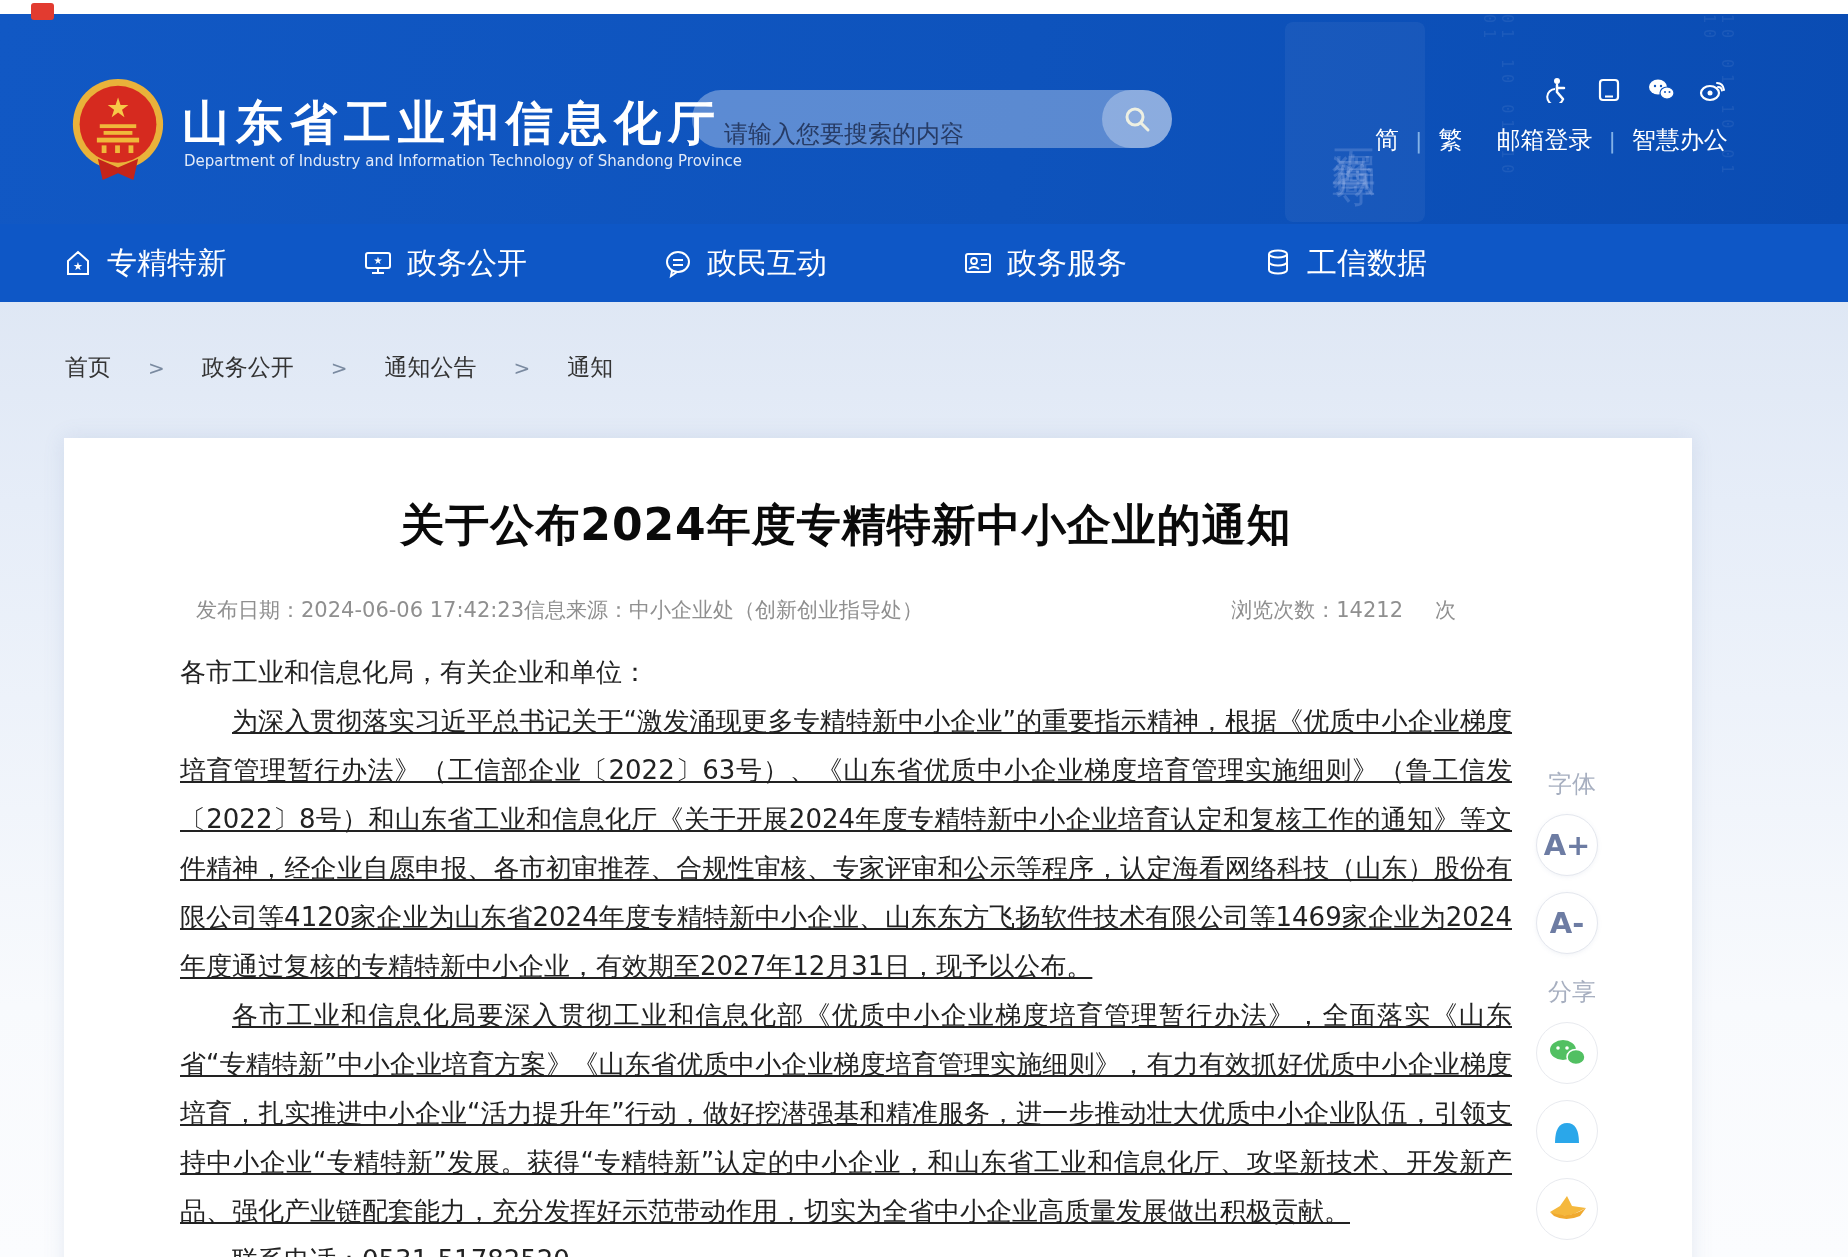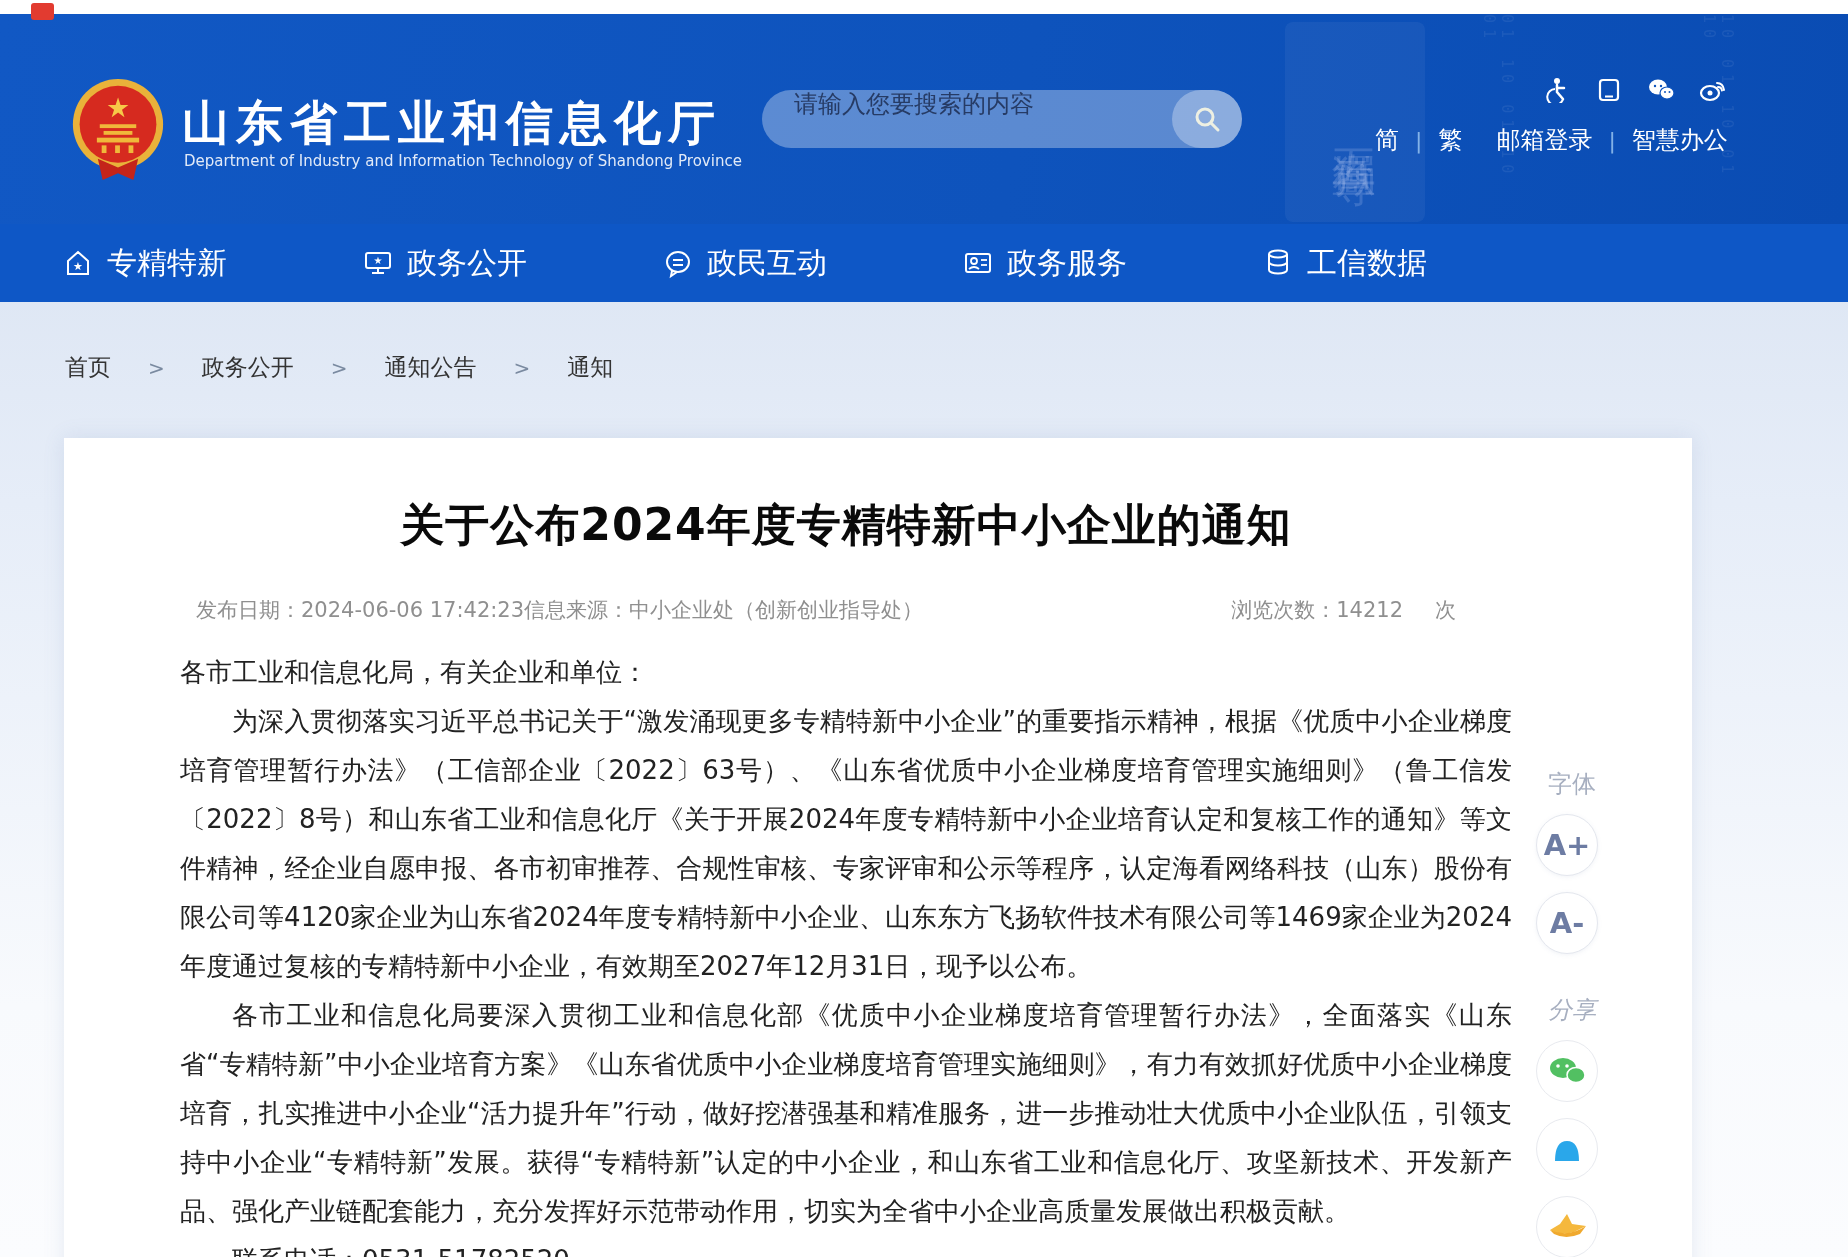--- a/index.html
+++ b/index.html
@@ -18,22 +18,22 @@
            background:rgba(255,255,255,0.05); border-radius:8px;
            writing-mode:vertical-rl; font-size:44px; color:rgba(180,200,240,0.22);
            display:flex; align-items:center; justify-content:center; letter-spacing:4px; }
   .bits { position:absolute; top:0; font-family:"DejaVu Sans Mono",monospace; font-size:15px;
           color:rgba(255,255,255,0.07); writing-mode:vertical-rl; letter-spacing:6px; height:210px; }
   .emblem { position:absolute; left:70px; top:62px; }
   .site-title { position:absolute; left:182px; top:78px; color:#ffffff; font-size:47px;
                 font-weight:700; letter-spacing:7px; white-space:nowrap; }
   .site-sub { position:absolute; left:184px; top:138px; color:rgba(255,255,255,0.88); font-size:15px; }
 
-  .searchbar { position:absolute; left:762px; top:76px; width:480px; height:58px;
-               background:rgba(255,255,255,0.32); border-radius:30px; display:flex; align-items:flex-start; }
+  .searchbar { position:absolute; left:692px; top:76px; width:480px; height:58px;
+               background:rgba(255,255,255,0.32); border-radius:30px; display:flex; align-items:flex-end; }
   .searchbar input { flex:1; background:transparent; border:none; outline:none;
                      padding-left:32px; font-size:24px; color:#1c2f55;
                      font-family:"DejaVu Sans","Liberation Sans",sans-serif; }
   .searchbar input::placeholder { color:#22355c; opacity:0.92; }
   .search-btn { width:70px; height:58px; border-radius:30px; background:rgba(255,255,255,0.30);
                 display:flex; align-items:center; justify-content:center; cursor:pointer; }
 
   .quick-icons { position:absolute; left:1543px; top:62px; display:flex; gap:24px; align-items:center; }
   .quick-icons .qi { width:28px; height:28px; display:flex; align-items:center; justify-content:center; }
 
@@ -61,29 +61,29 @@
   .a-title { position:absolute; top:58px; left:116px; width:1332px; text-align:center;
              font-size:44px; font-weight:700; color:#0a0a0a; letter-spacing:1px; }
   .a-meta { position:absolute; top:158px; left:116px; width:1332px; display:flex;
             justify-content:space-between; font-size:21px; color:#8f8f8f; }
   .a-meta .m-left { display:flex; padding-left:16px; }
   .a-meta .m-right { padding-right:56px;text-align:right; }
   .a-meta .unit { margin-left:32px; }
   .a-body { position:absolute; top:210px; left:116px; width:1332px; font-size:26px;
             line-height:49px; color:#222222; text-align:justify; }
   .a-body p { margin:0; }
-  .a-body p.ind { text-indent:2em; }
+  .a-body p.ind { text-indent:2em;text-decoration:underline; }
 
   
   .tools { position:absolute; left:1536px; top:768px; width:66px; text-align:center; }
   .t-label { font-size:24px; color:#a7afc0; margin-bottom:14px; text-align:left; padding-left:12px; }
   .t-btn { width:62px; height:62px; border-radius:50%; background:#ffffff; border:1px solid #e4e7ee;
            box-shadow:0 1px 4px rgba(120,140,180,0.10); display:flex; align-items:center; justify-content:center;
            font-size:29px; font-weight:700; color:#6d7ca3; margin:0 0 16px 0; cursor:pointer; }
-  .t-share-label { margin-top:40px;font-style:italic; }
+  .t-share-label { margin-top:22px; }
   .s-btn { width:62px; height:62px; border-radius:50%; background:#ffffff; border:1px solid #e8eaef;
            display:flex; align-items:center; justify-content:center; margin-bottom:16px; cursor:pointer; }
 </style>
 </head>
 <body>
 
 <div class="canvas" data-interactable="false">
 
   <div class="topstrip" data-interactable="false">
     <div class="red-dot" data-interactable="false"></div>

